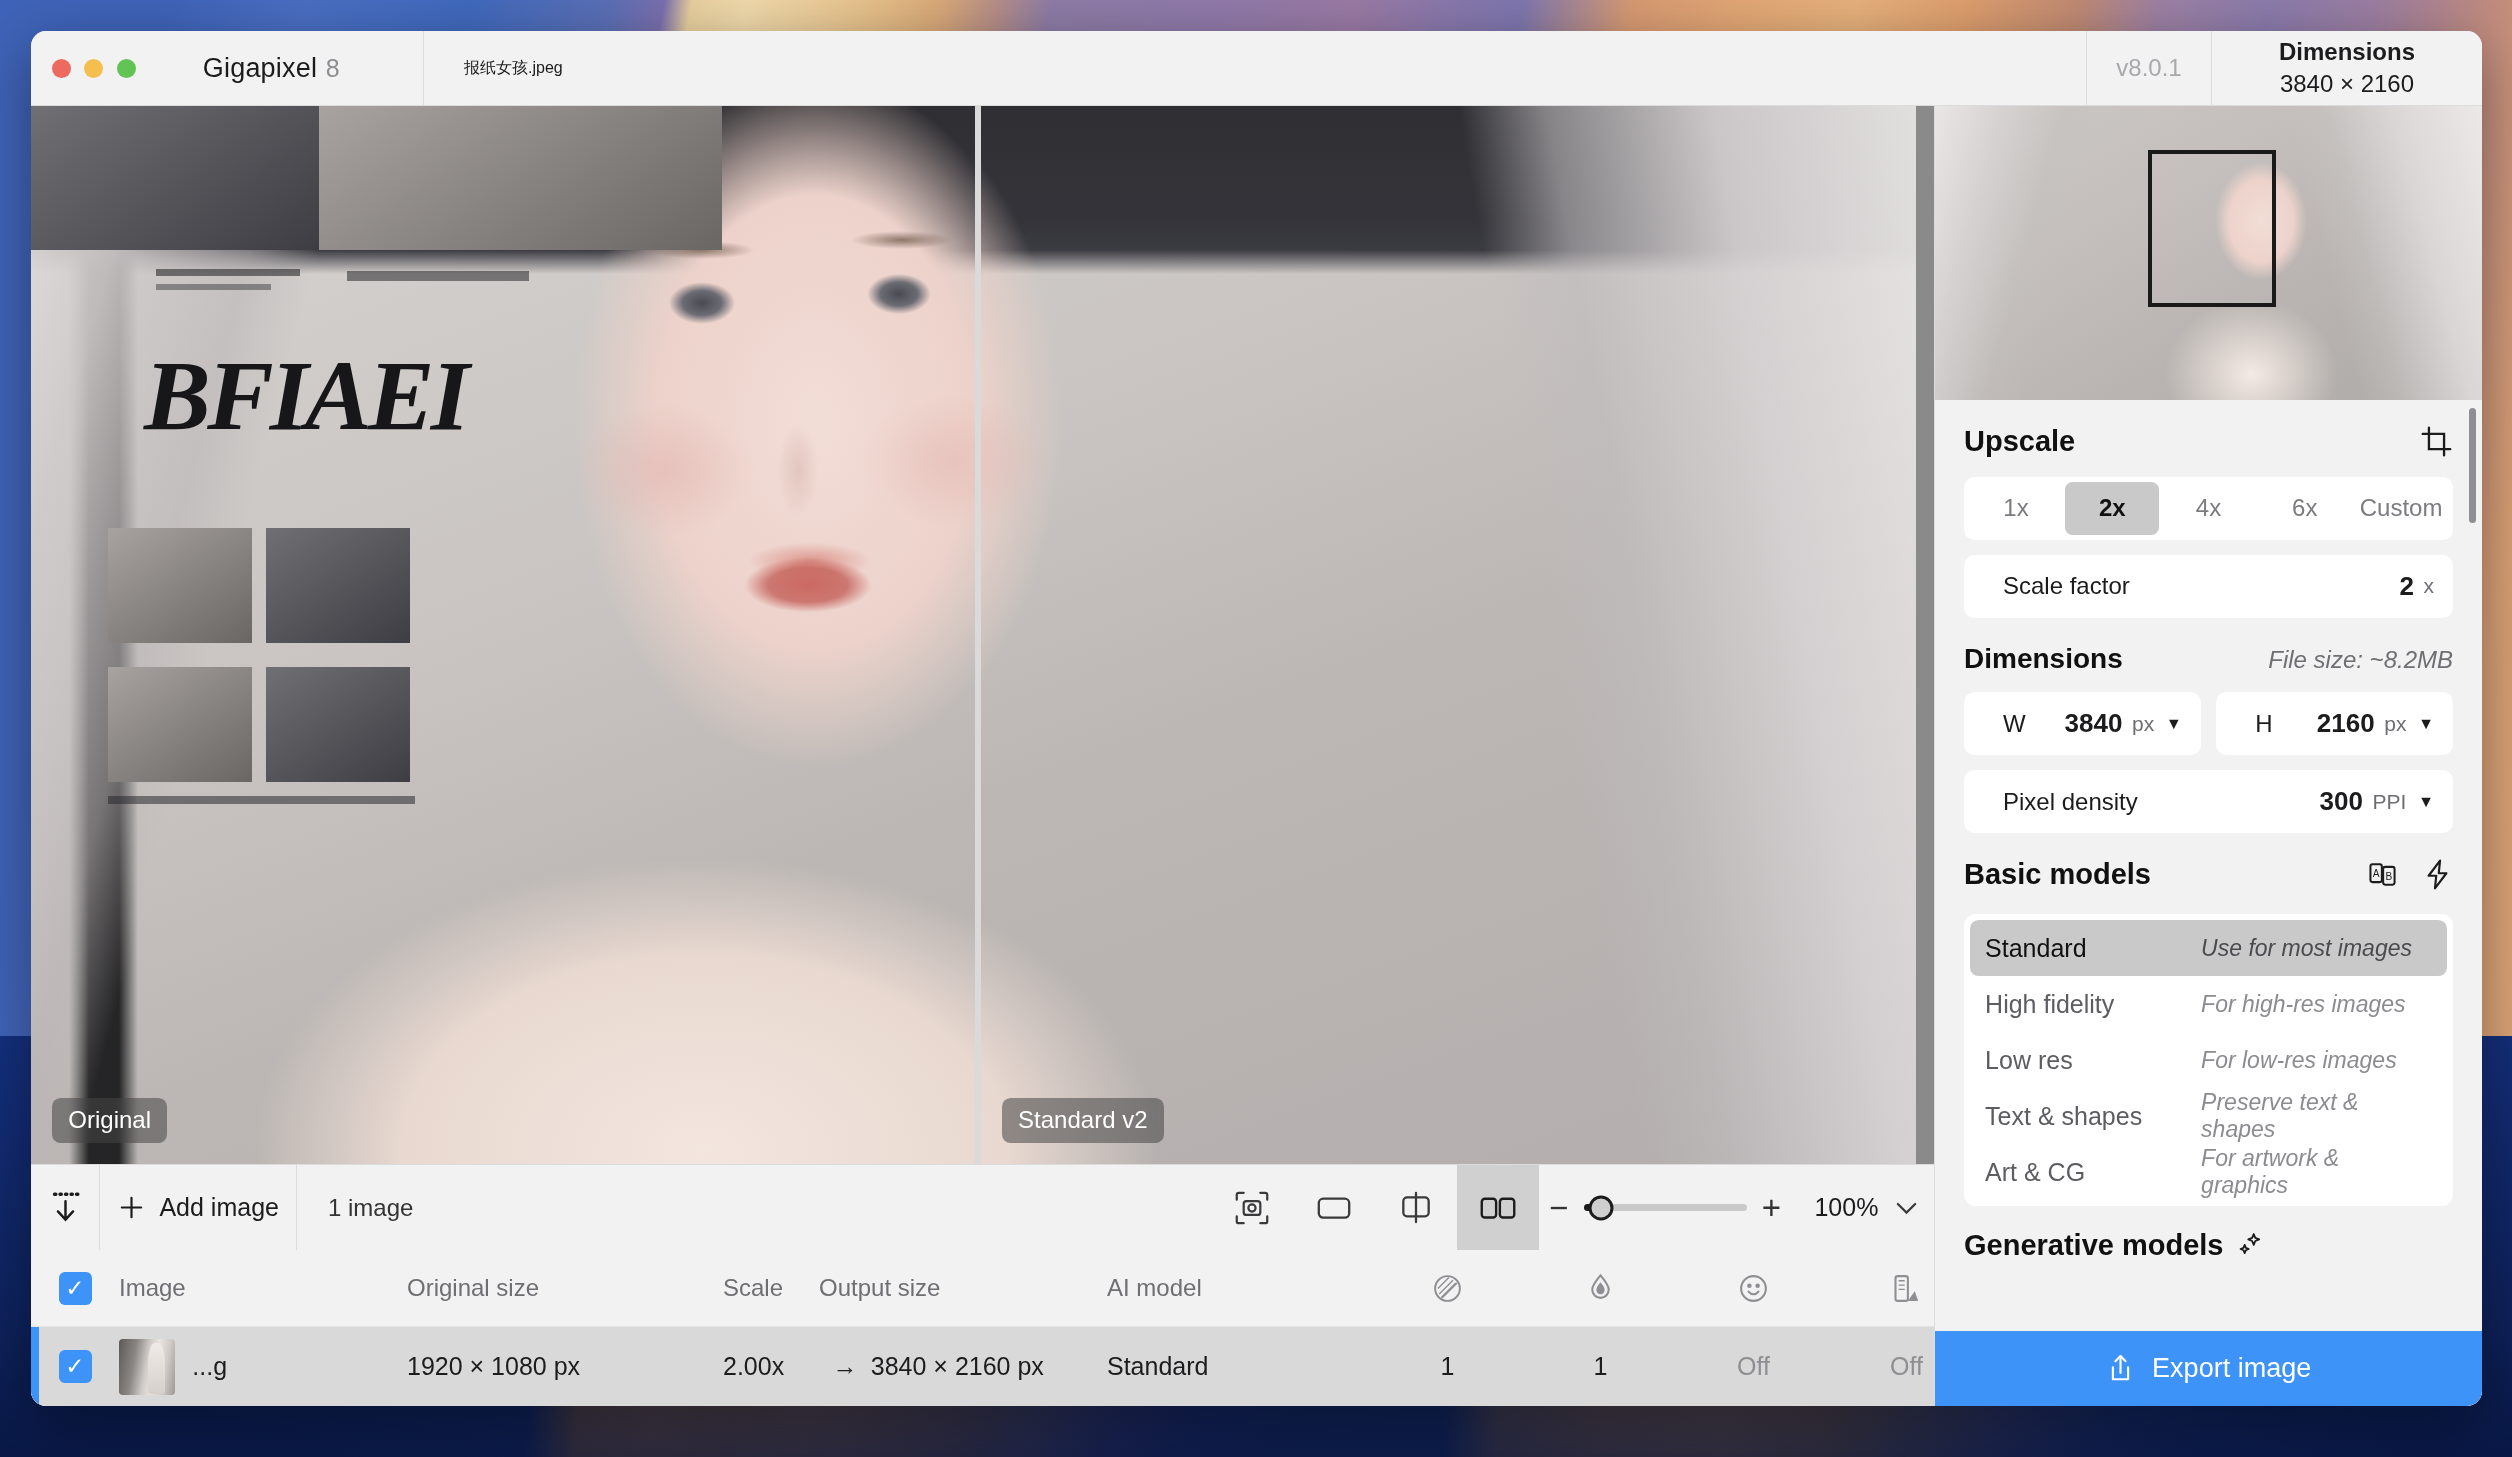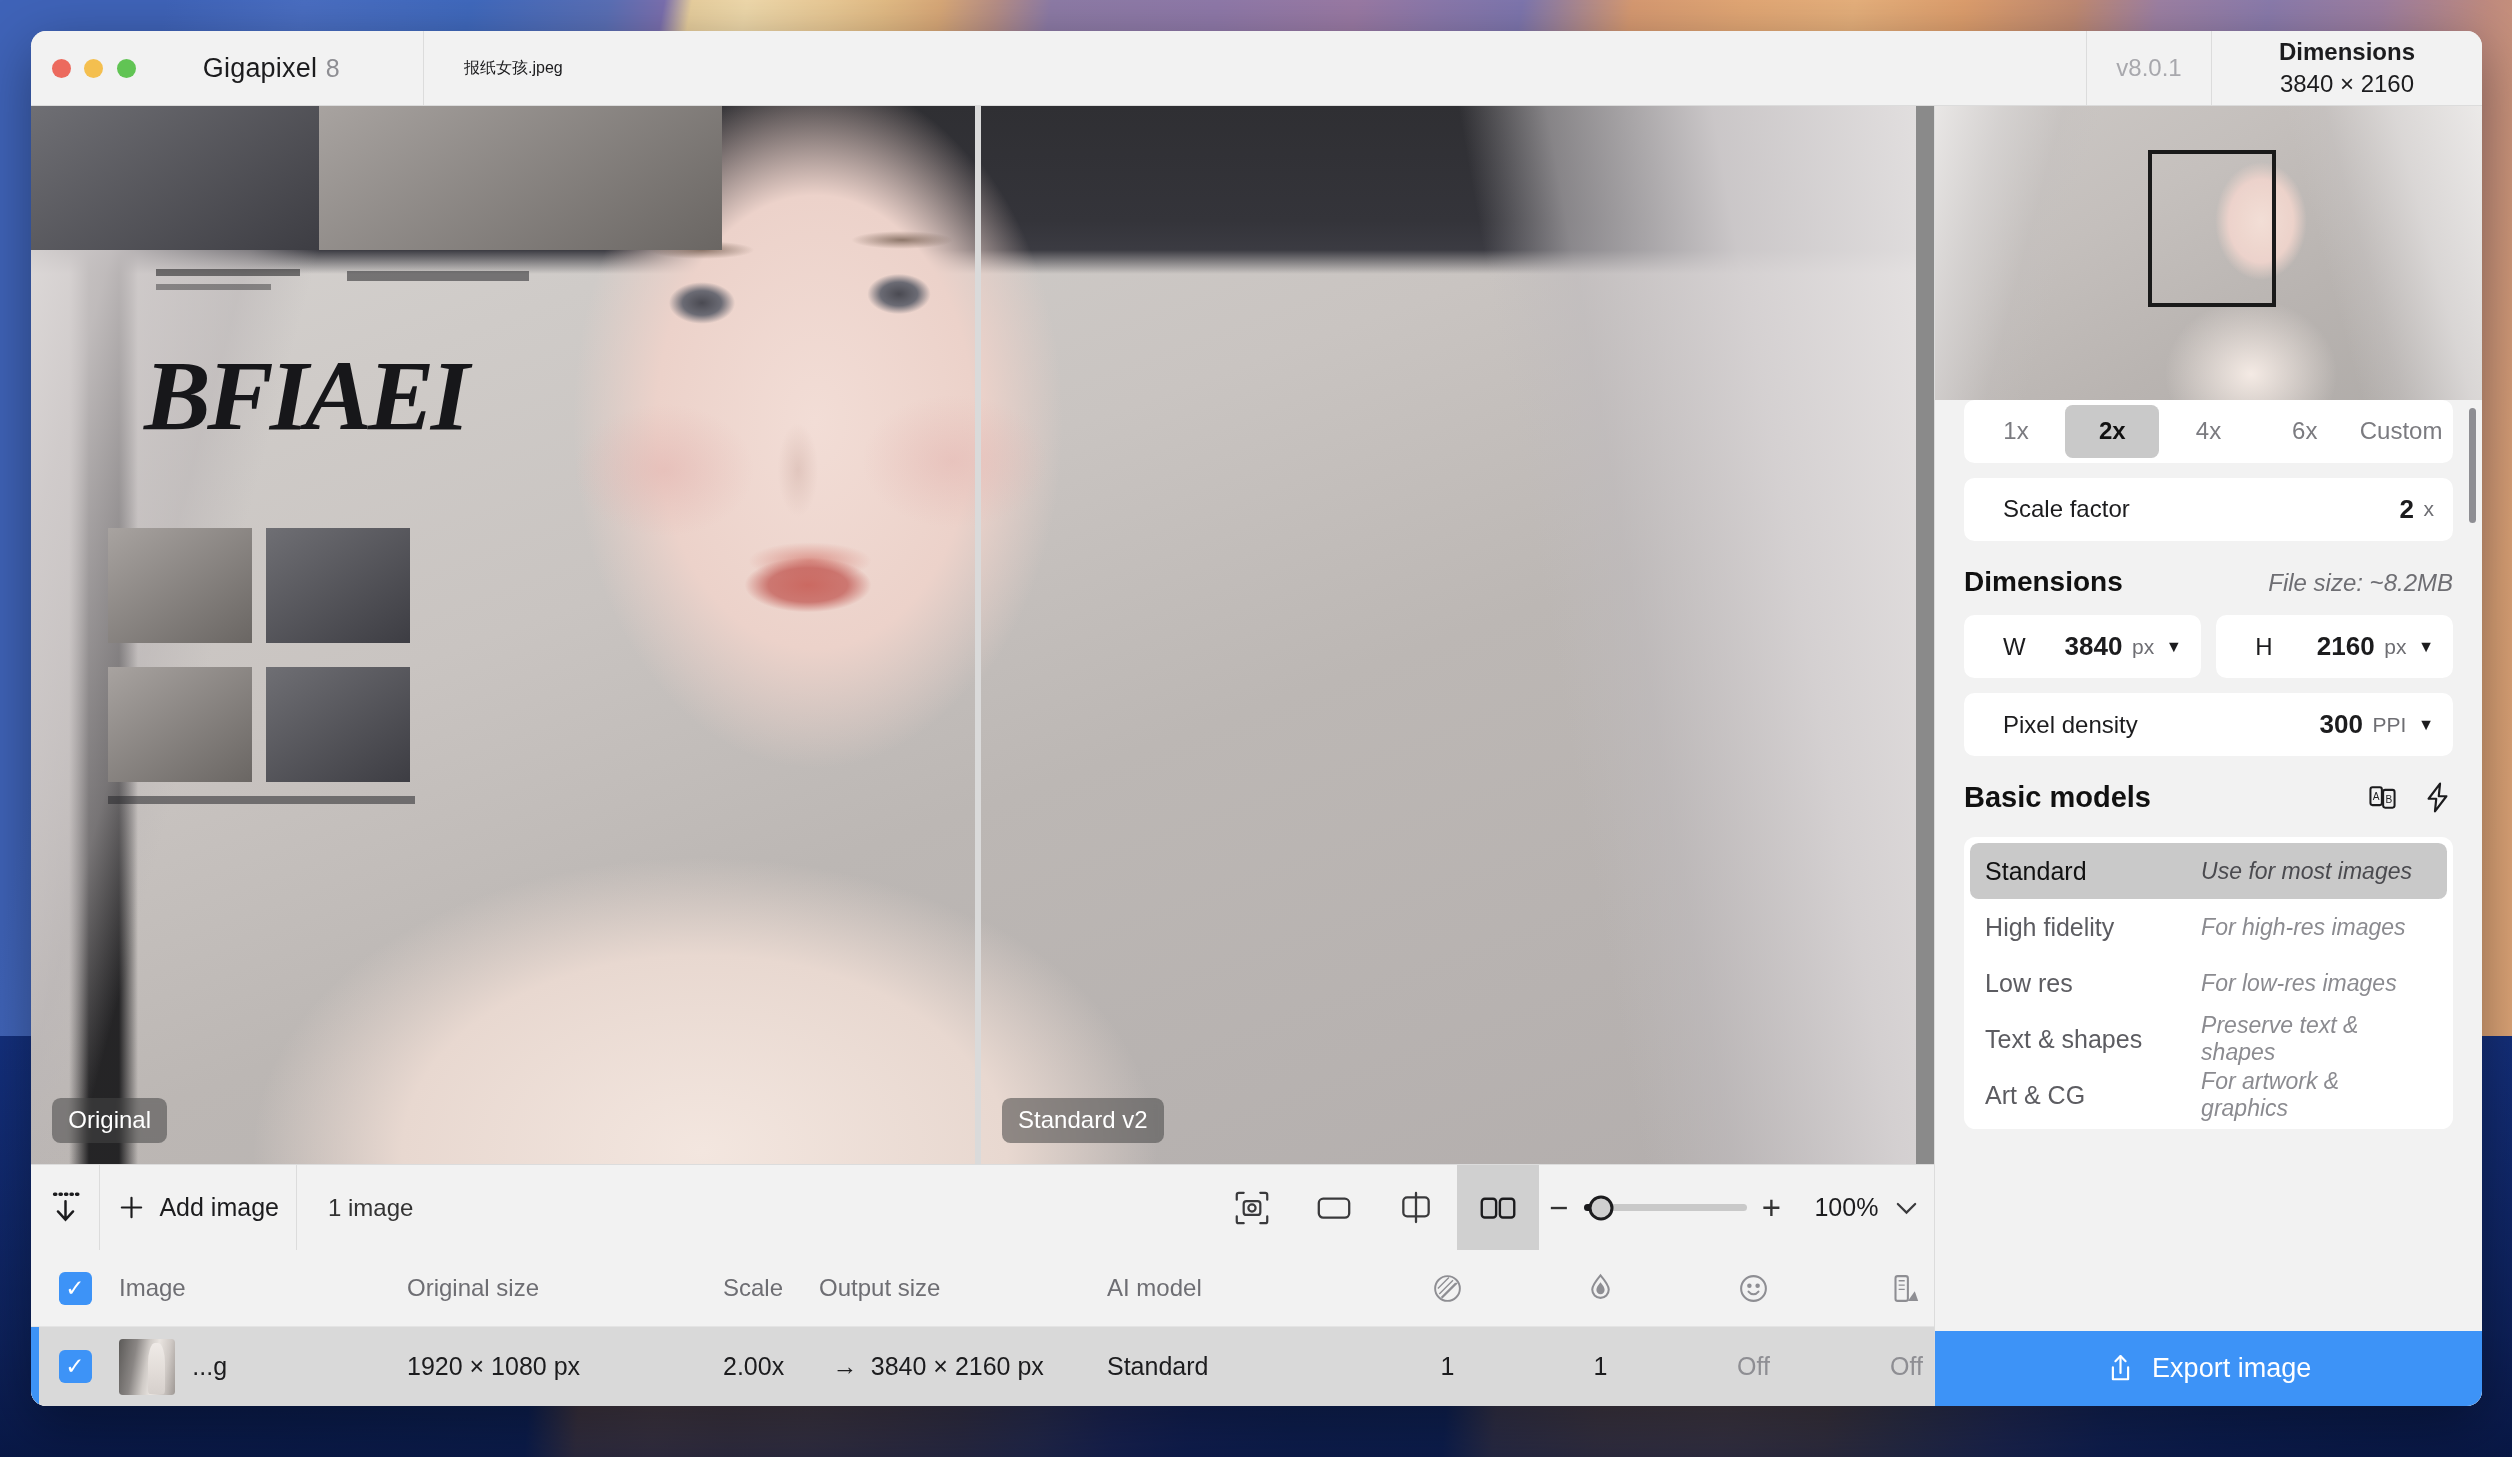--- a/index.html
+++ b/index.html
@@ -563,20 +563,29 @@
     <div class="sidebar">
 
       <div class="nav-preview">
         <div class="nav-box"></div>
       </div>
 
       <div class="sb-scroll">
         <div class="sb-track"></div>
 
         <div class="sec">
+          <div class="sec-head">
+            <span class="sec-title">Upscale</span>
+            <span class="ico">
+              <svg width="33" height="33" viewBox="0 0 24 24" fill="none" stroke="#1c1c1e" stroke-width="1.7" stroke-linecap="round">
+                <path d="M6.5 2v15.5H22"></path>
+                <path d="M2 6.5h15.5V22"></path>
+              </svg>
+            </span>
+          </div>
 
           <div class="seg">
             <div class="seg-item">1x</div>
             <div class="seg-item active">2x</div>
             <div class="seg-item">4x</div>
             <div class="seg-item">6x</div>
             <div class="seg-item">Custom</div>
           </div>
 
           <div class="field">
@@ -650,20 +659,31 @@
               <span class="mname">Text &amp; shapes</span>
               <span class="mdesc">Preserve text &amp; shapes</span>
             </div>
             <div class="model-row">
               <span class="mname">Art &amp; CG</span>
               <span class="mdesc">For artwork &amp; graphics</span>
             </div>
           </div>
         </div>
 
+        <div class="sec">
+          <div class="gen-head">
+            <span>Generative models</span>
+            <span class="ico">
+              <svg width="29" height="29" viewBox="0 0 24 24" fill="none" stroke="#1c1c1e" stroke-width="1.5" stroke-linejoin="round">
+                <path d="M15.5 2.5l1.3 3.2 3.2 1.3-3.2 1.3-1.3 3.2-1.3-3.2L11 7l3.2-1.3z"></path>
+                <path d="M8 11.5l1 2.4 2.4 1-2.4 1-1 2.4-1-2.4-2.4-1 2.4-1z"></path>
+              </svg>
+            </span>
+          </div>
+        </div>
       </div>
 
       <div class="export">
         <span class="ico">
           <svg width="29" height="33" viewBox="0 0 22 26" fill="none" stroke="#ffffff" stroke-width="1.7" stroke-linecap="round" stroke-linejoin="round">
             <path d="M11 16.5V3.5"></path>
             <path d="M7 7.2L11 3.2l4 4"></path>
             <path d="M5 12v9.5h12V12"></path>
           </svg>
         </span>

